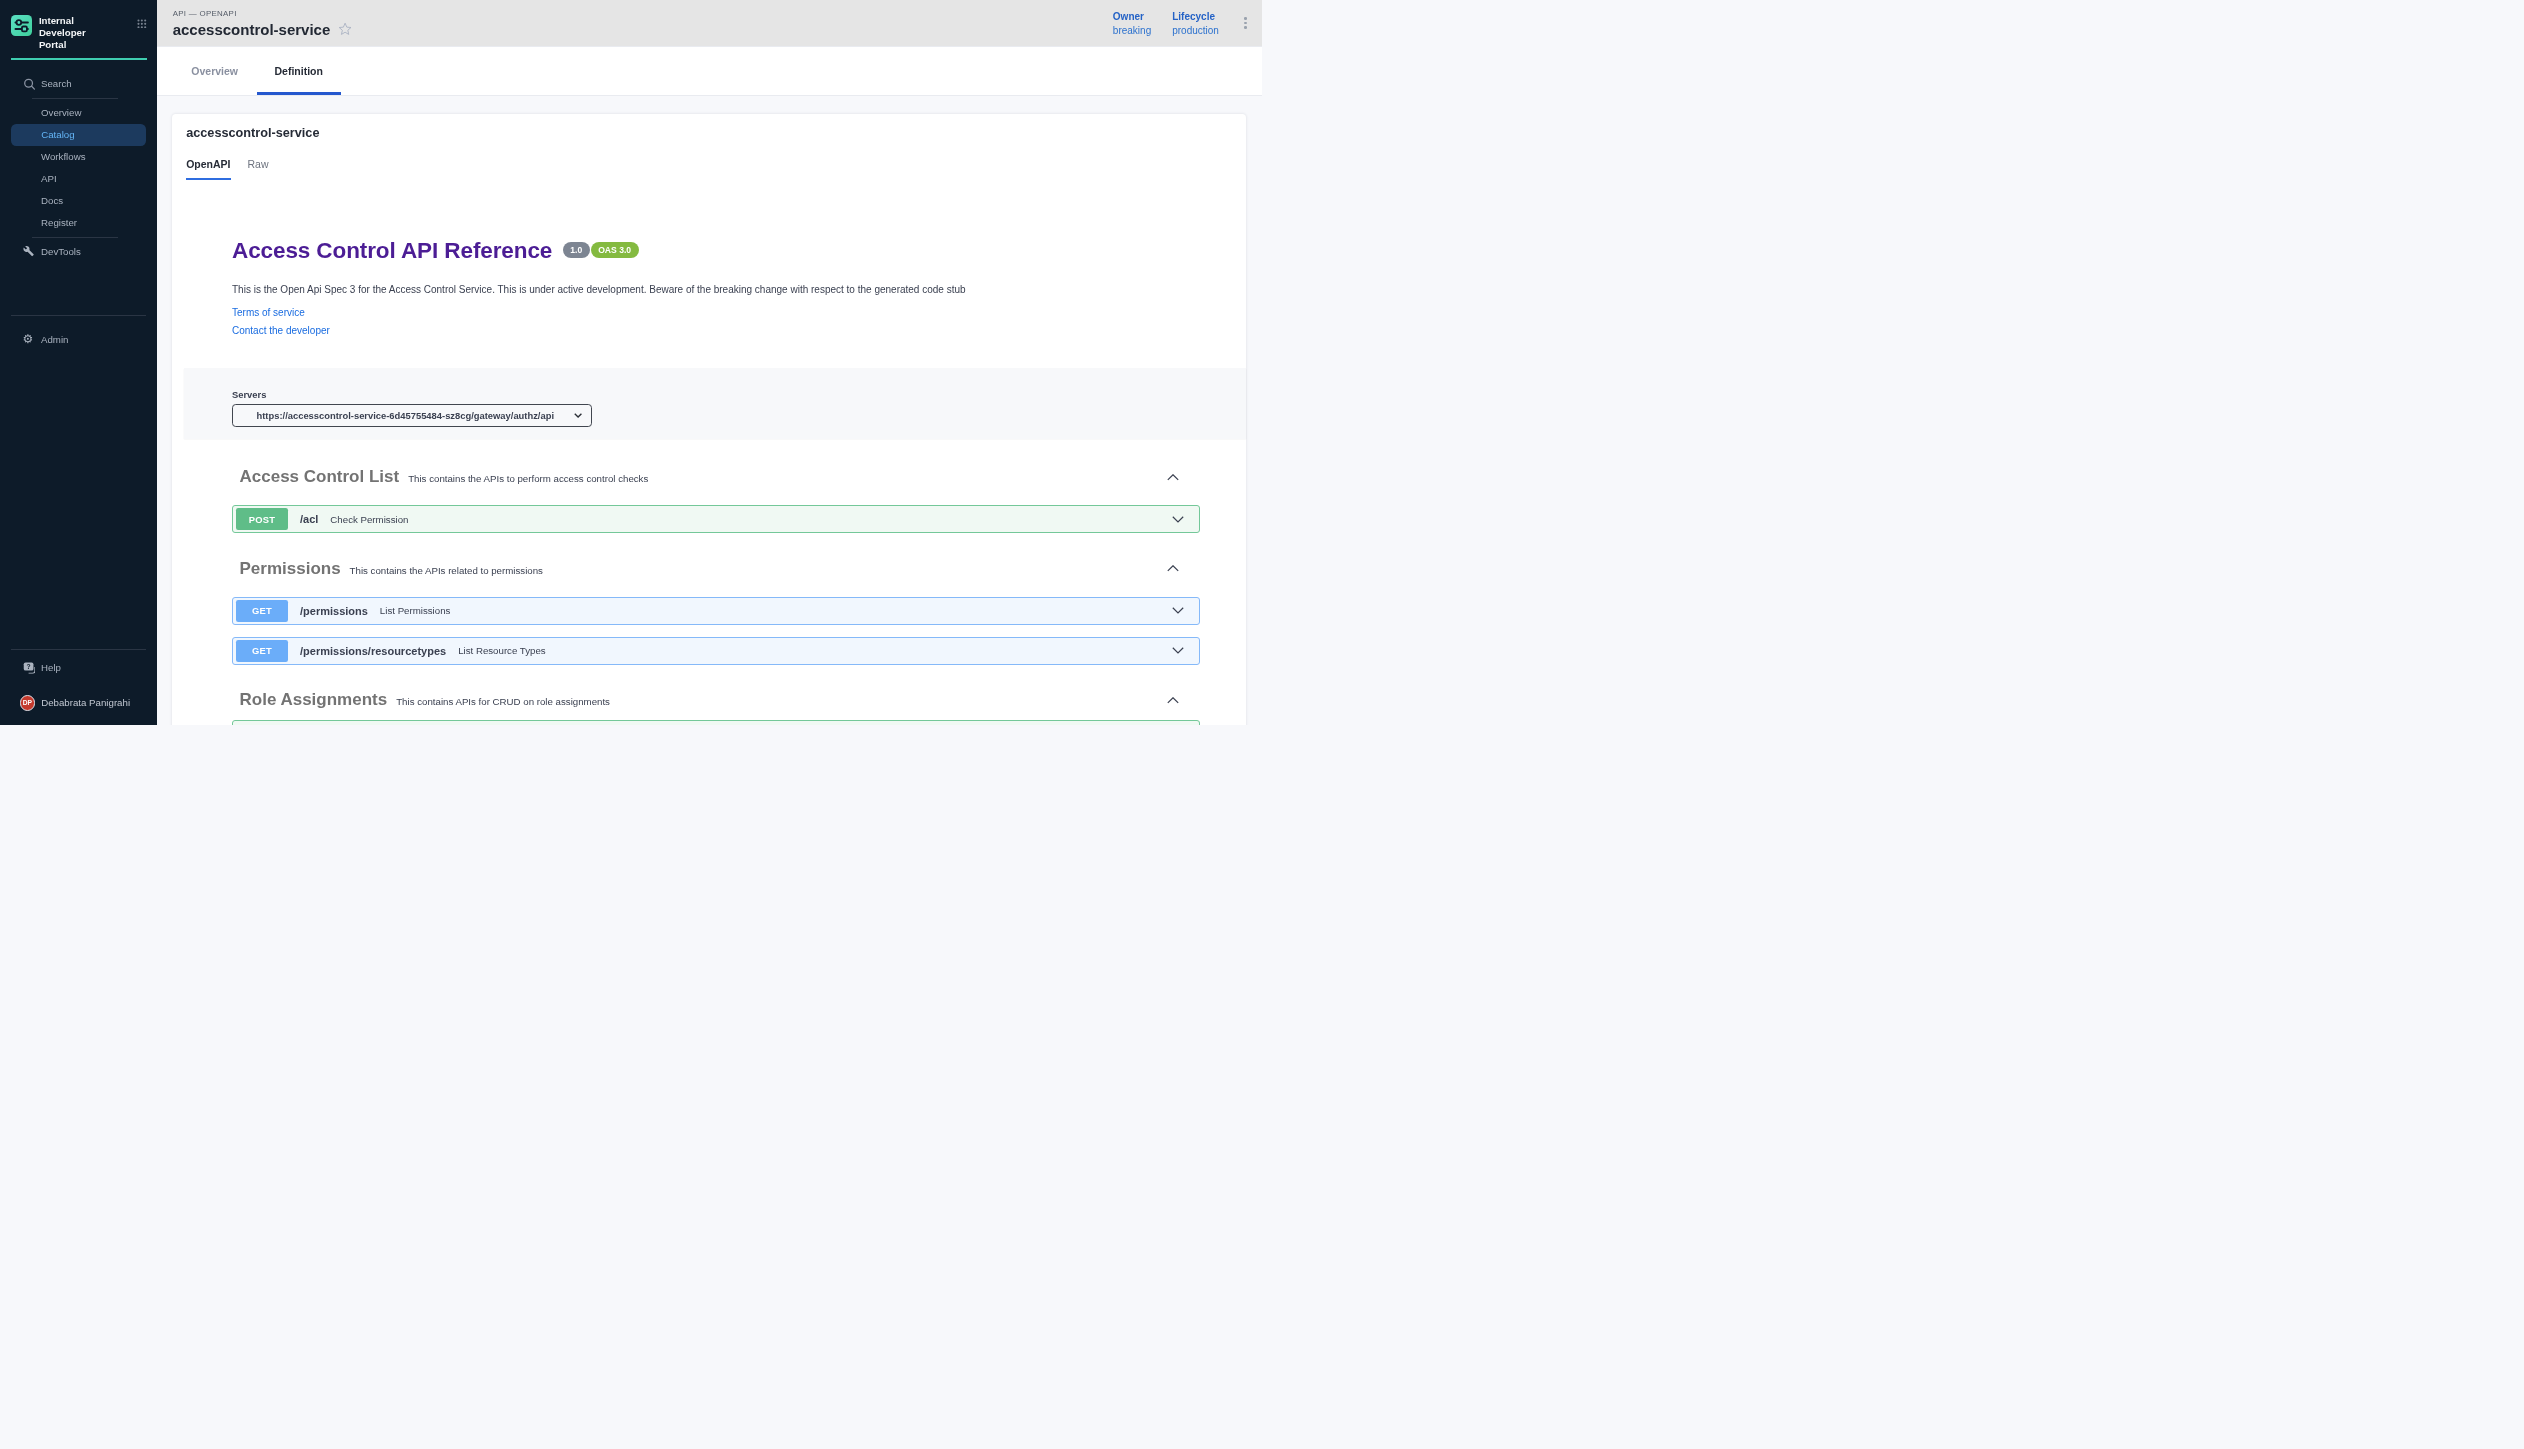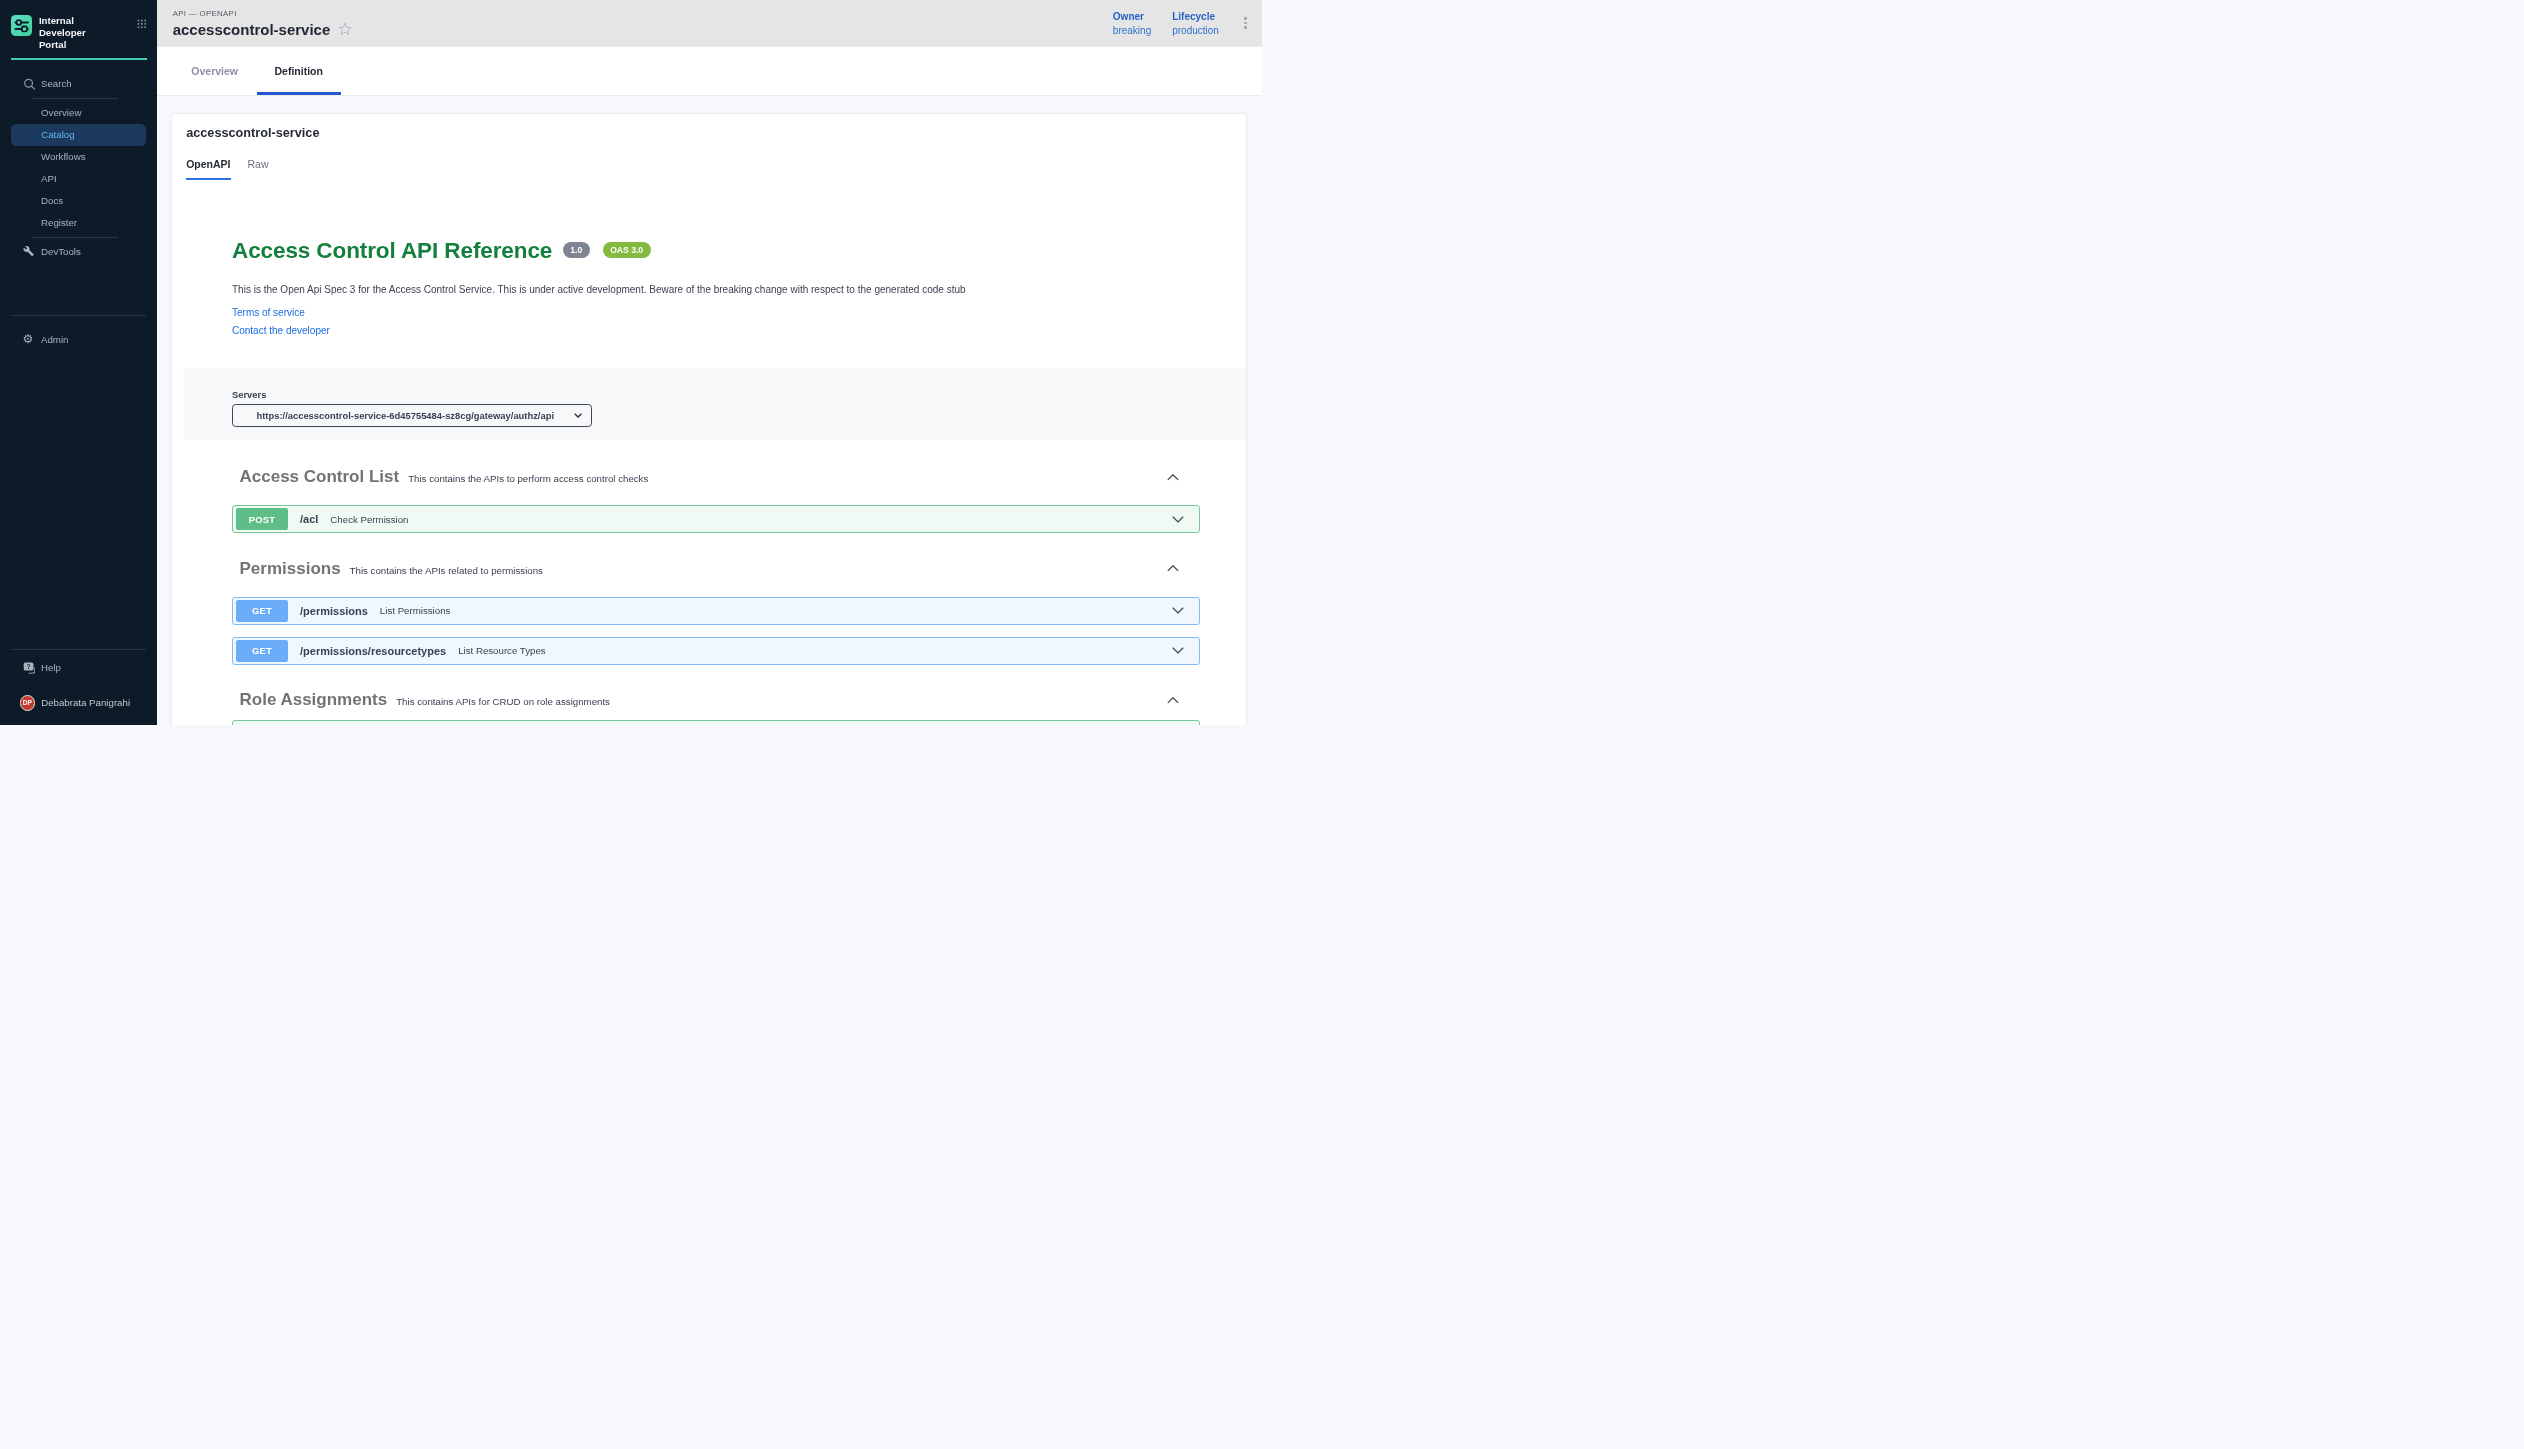--- a/index.html
+++ b/index.html
@@ -50,22 +50,22 @@
 
   .content { flex:1; background:#f7f8fb; padding:18px 16.5px 0 15px; overflow:hidden; }
   .card { background:#fff; border-radius:3.7px; box-shadow:0 0.7px 3px rgba(25,35,60,.13); min-height:750px; }
   .card-title { padding:12px 0 0 14.2px; font-size:12.7px; font-weight:700; color:#262b36; }
   .card-tabs { display:flex; gap:17px; padding:18px 0 0 14.2px; }
   .ctab { font-size:10.5px; color:#6d737f; padding-bottom:8.2px; border-bottom:2.2px solid transparent; cursor:pointer; }
   .ctab.active { color:#262b36; font-weight:700; border-bottom-color:#2f6de0; }
 
   .api-info { margin:57px 46px 0 60px; }
   .api-title-row { display:flex; align-items:flex-start; gap:10.5px; }
-  .api-title { font-size:22.5px; font-weight:700; color:#15803d; letter-spacing:-0.1px; line-height:27px; }
-  .badges { display:flex; gap:13px; margin-top:4.5px; }
+  .api-title { font-size:22.5px; font-weight:700; color:#4c1d95; letter-spacing:-0.1px; line-height:27px; }
+  .badges { display:flex; gap:1px; margin-top:4.5px; }
   .badge { font-size:8.6px; font-weight:700; color:#fff; padding:3px 7.5px; border-radius:9px; }
   .badge.version { background:#7d8592; }
   .badge.oas { background:#84ba40; }
   .api-desc { margin-top:19.5px; font-size:10px; color:#3b4151; }
   .api-links { margin-top:12px; }
   .api-link { display:block; font-size:10px; color:#1a6ce0; text-decoration:none; cursor:pointer; }
   .api-link + .api-link { margin-top:7.5px; }
 
   .servers-bar { margin:31.5px 0 0 12px; background:#f7f8fa; padding:21px 0 12px 48px; box-shadow:0 0.7px 1.5px rgba(0,0,0,.07); }
   .servers-label { font-size:9.4px; font-weight:700; color:#3b4151; }

